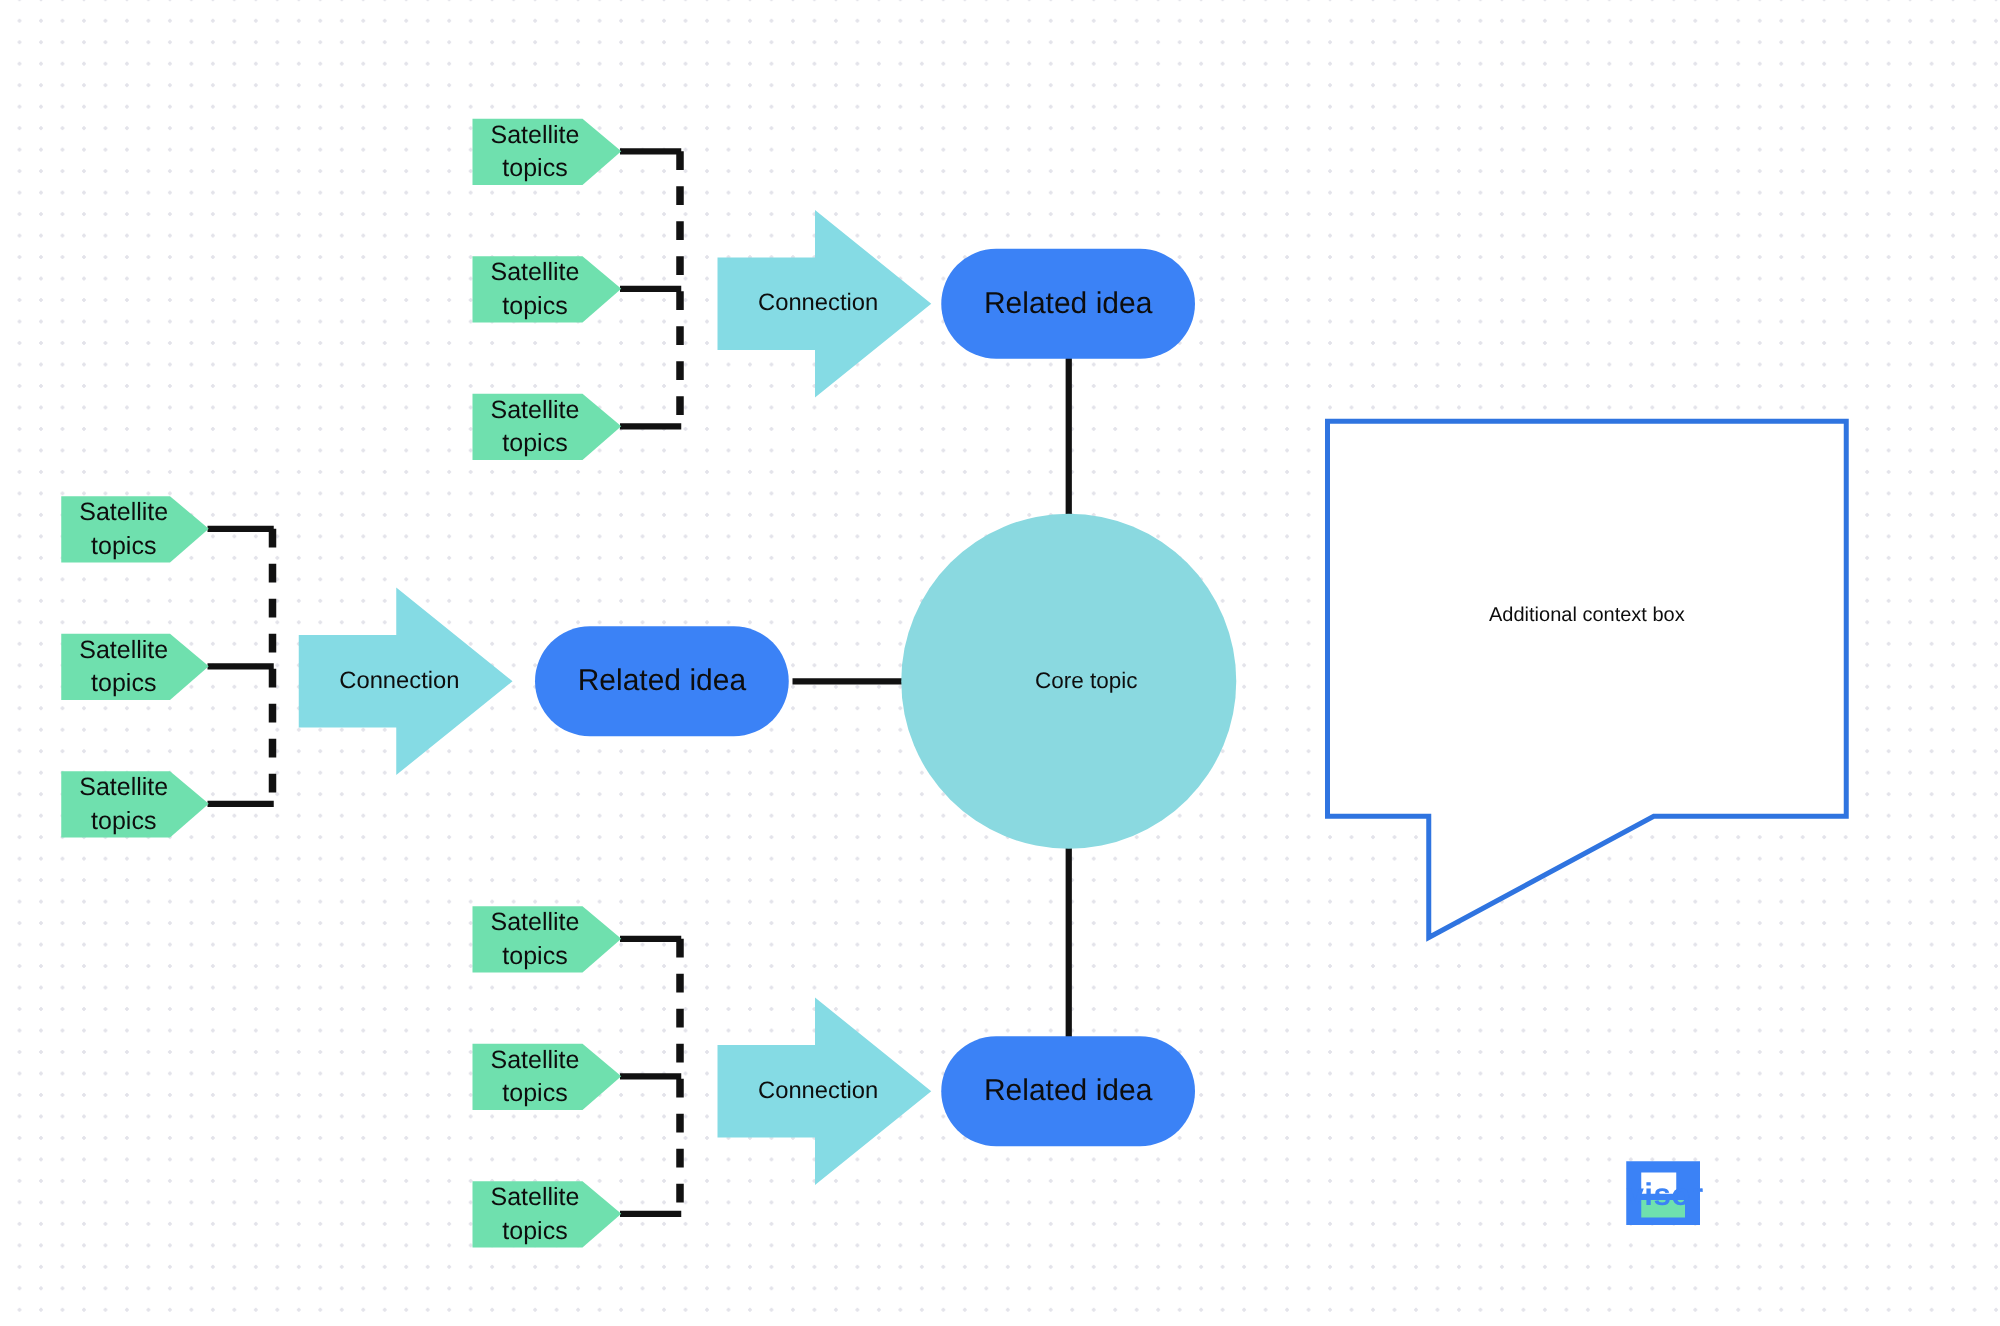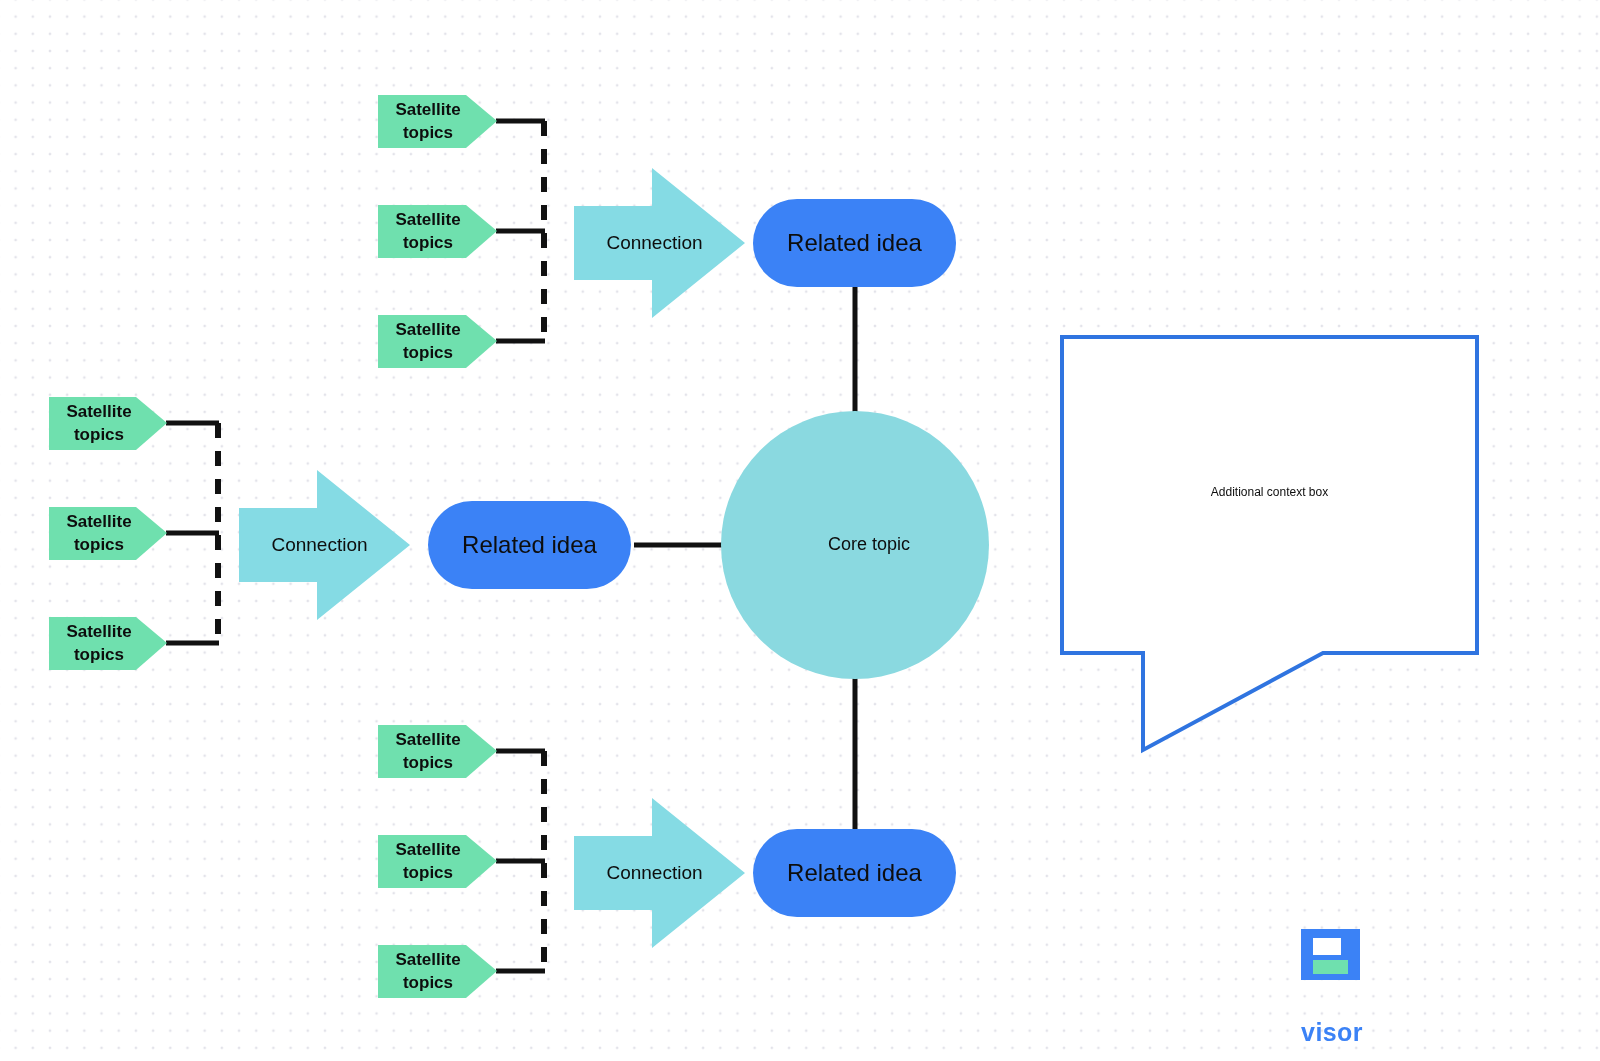--- a/index.html
+++ b/index.html
@@ -33,30 +33,30 @@
     display: flex;
     align-items: center;
     justify-content: center;
     text-align: center;
     color: #0d0d0d;
     line-height: 1.32;
     white-space: pre-line;
     pointer-events: none;
     -webkit-font-smoothing: antialiased;
   }
-  .lbl-sat      { font-size: 17px; font-weight: bold; }
+  .lbl-sat      { font-size: 20px; }
   .lbl-conn     { font-size: 19px; padding-left: 31px; }
   .lbl-related  { font-size: 24px; }
   .lbl-core     { font-size: 18px; }
-  .lbl-context  { font-size: 12px; }
+  .lbl-context  { font-size: 16px; }
 
   .logo-wordmark {
     position: absolute;
     left: 1296px;
-    top: 1020px;
+    top: 944px;
     width: 72px;
     font-size: 25px;
     font-weight: 700;
     letter-spacing: 0.4px;
     color: #3b82f6;
     text-align: center;
     line-height: 1;
   }
 </style>
 </head>

